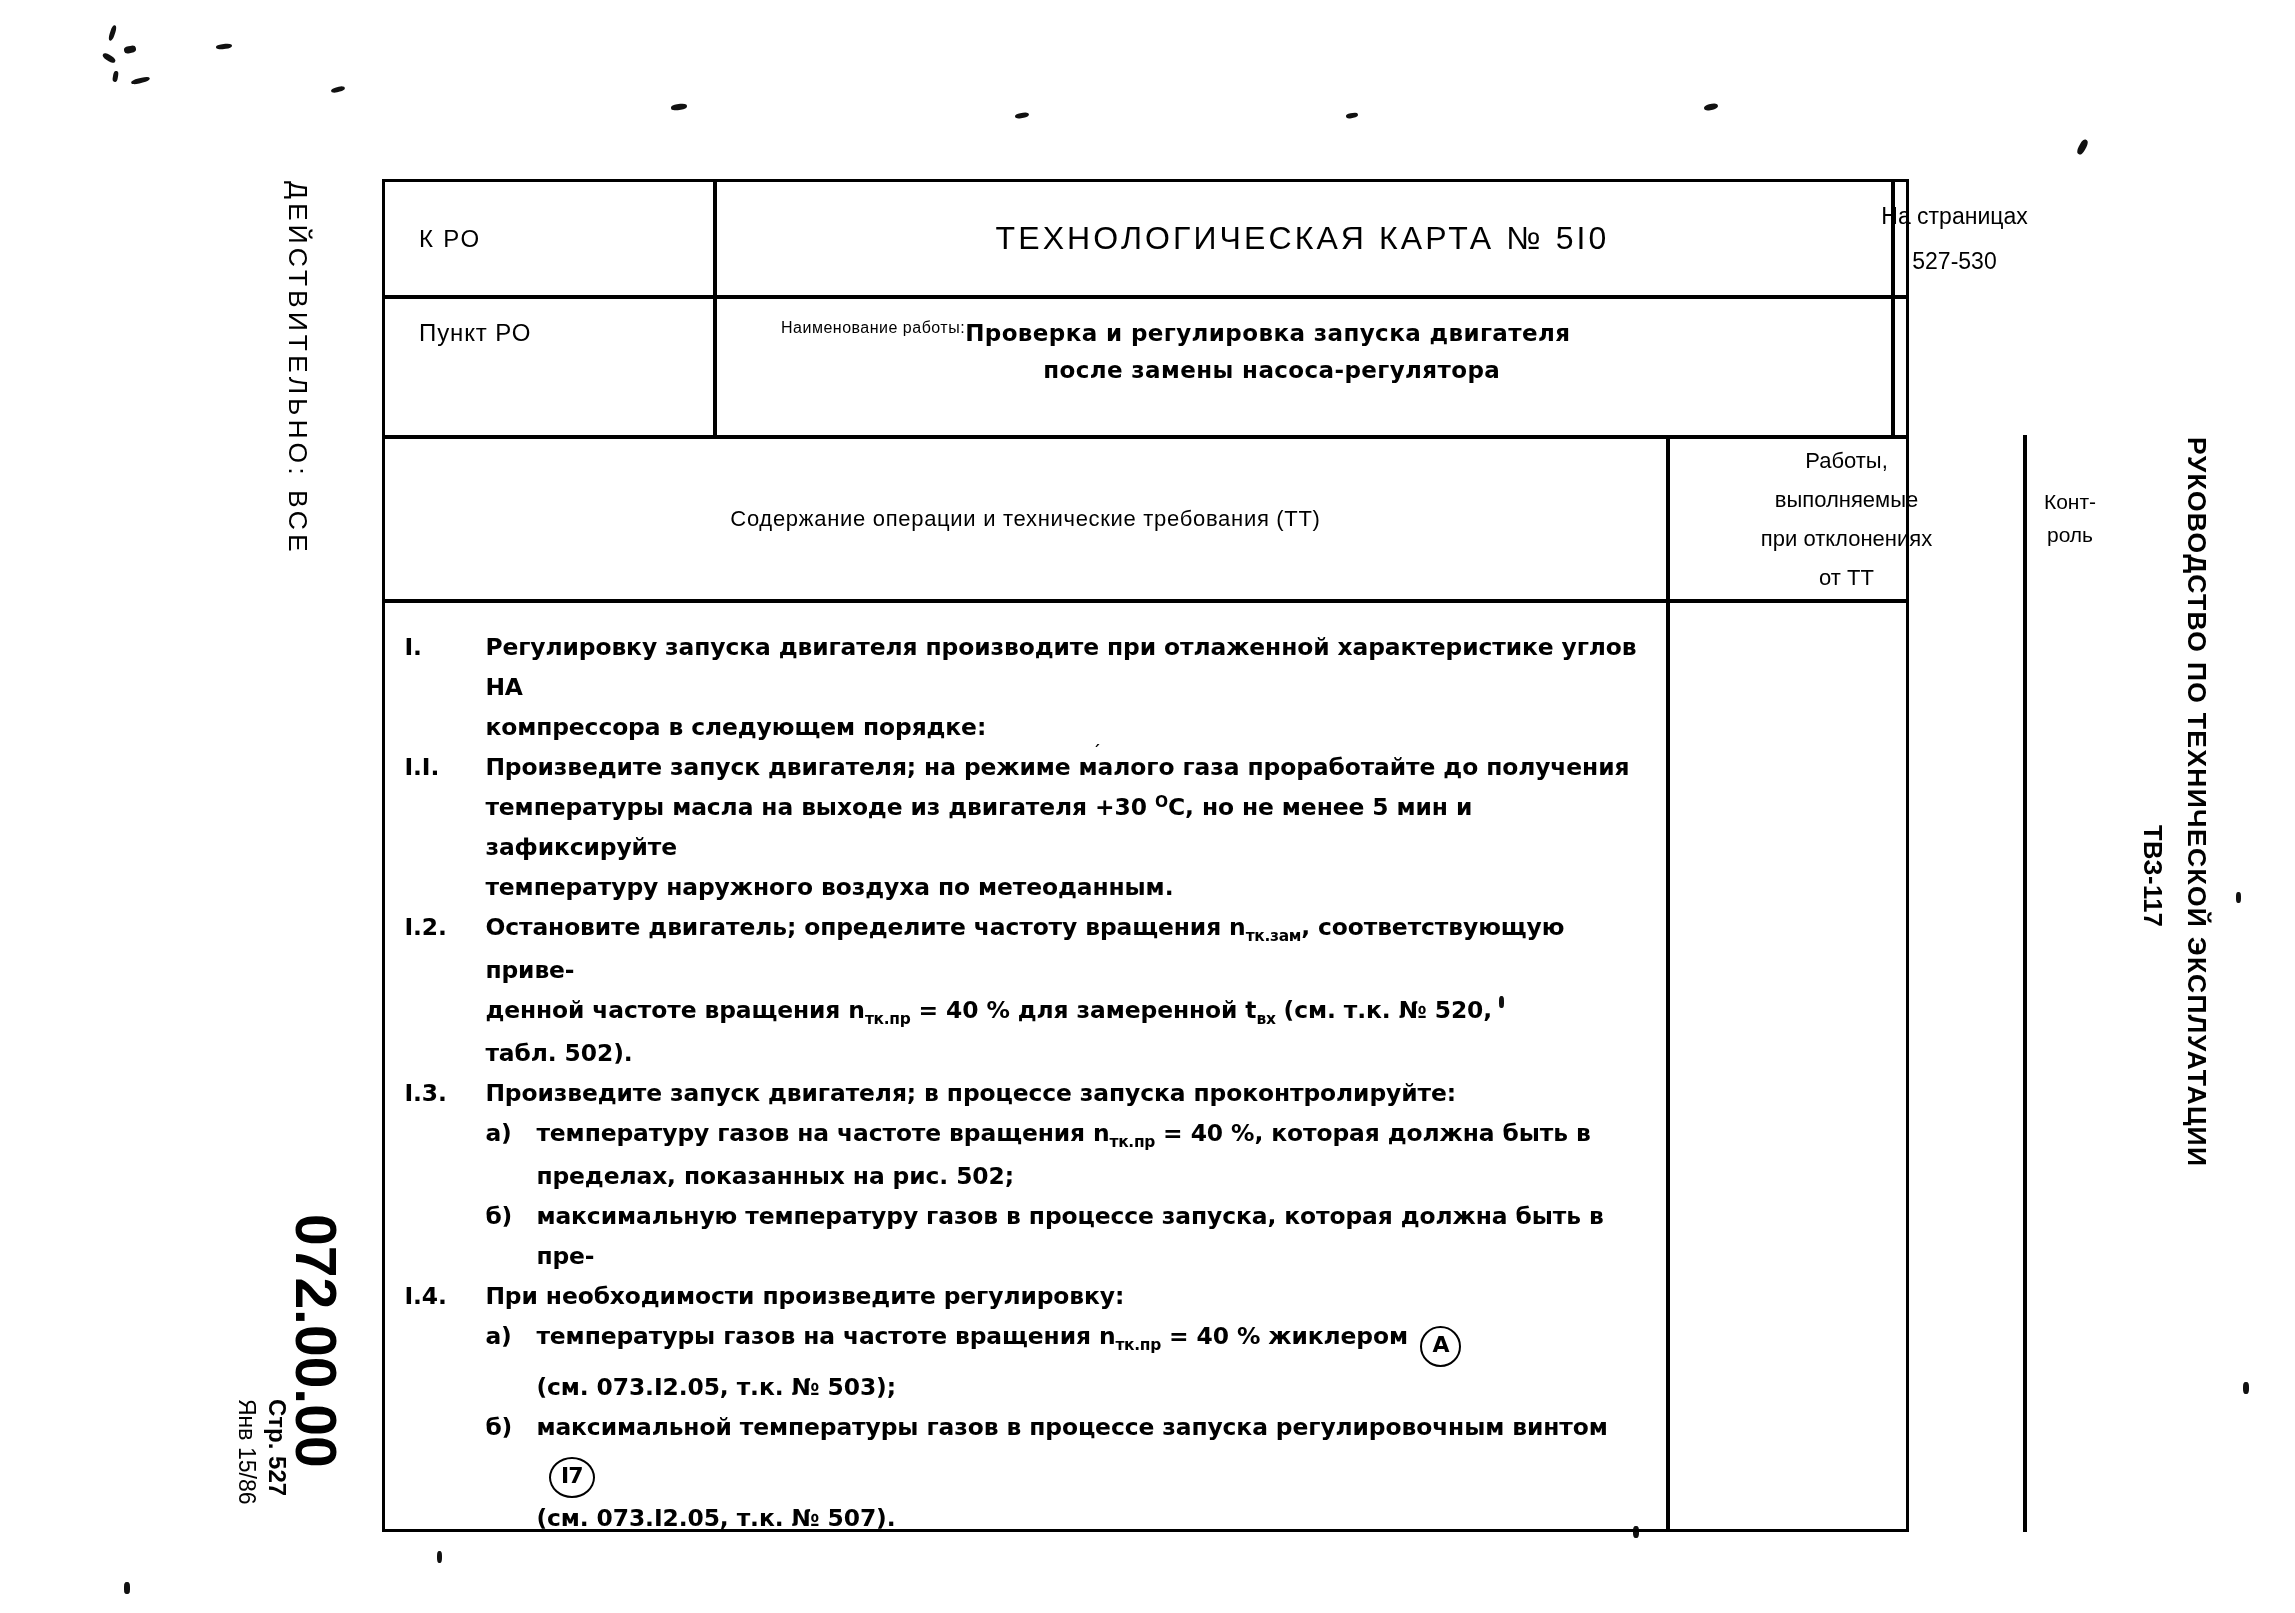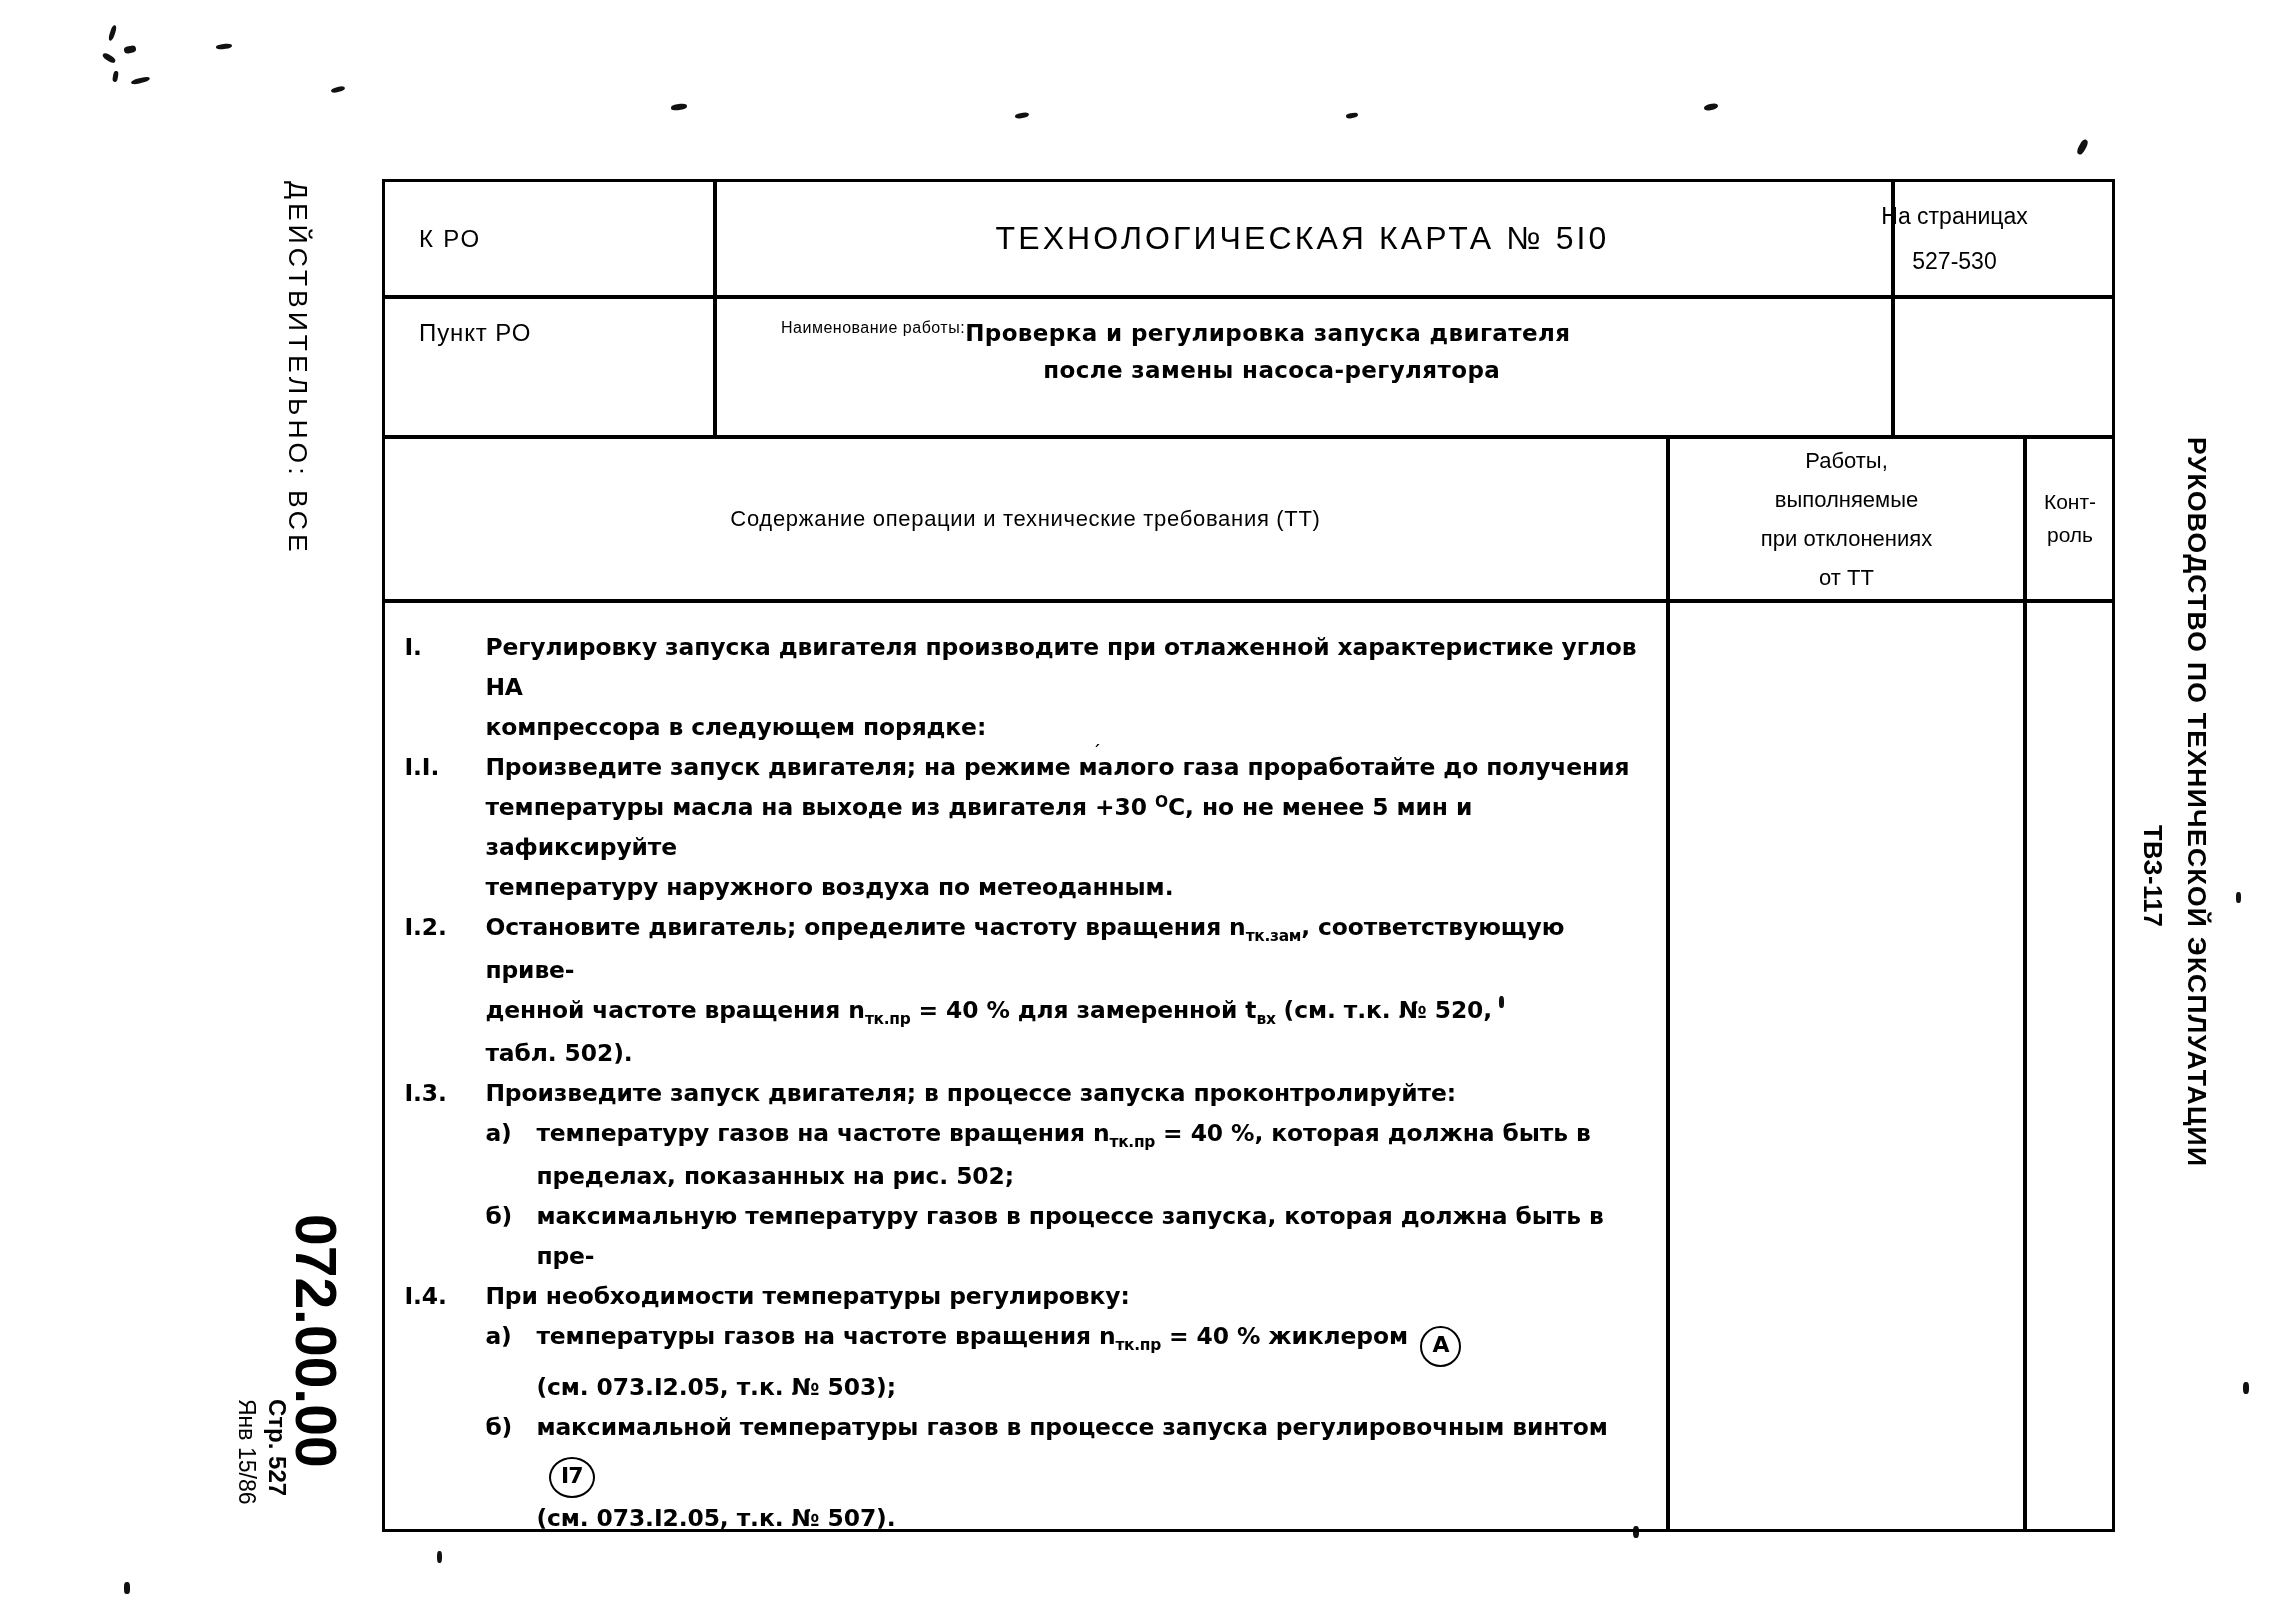--- a/index.html
+++ b/index.html
@@ -77,21 +77,21 @@
     font-size: 25.6px;
     font-weight: 700;
     letter-spacing: 0.4px;
   }
 
   
   #doc-table {
     position: absolute;
     left: 382px;
     top: 179px;
-    width: 1733px;
+    width: 1527px;
     height: 1353px;
     border: 3.5px solid #000;
     box-sizing: border-box;
   }
 
   .hline {
     position: absolute;
     left: 0;
     width: 100%;
     height: 3.5px;
@@ -407,21 +407,21 @@
       <span class="sub-body">
         <span class="hang">максимальную температуру газов в процессе запуска, которая должна быть в пре-</span>
       </span>
     </div>
 
     <div class="gap-lg"></div>
 
     <div class="op">
       <span class="op-num">I.4.</span>
       <span class="op-body">
-        <span class="hang">При необходимости температуры регулировку:</span>
+        <span class="hang">При необходимости произведите регулировку:</span>
       </span>
     </div>
 
     <div class="gap-md"></div>
 
     <div class="sub-item">
       <span class="sub-num">а)</span>
       <span class="sub-body">
         <span class="hang"><span>температуры газов на частоте вращения n</span><sub>тк.пр</sub><span> = 40 % жиклером</span><span class="circ">А</span></span>
         <span class="hang">(см. 073.I2.05, т.к. № 503);</span>

